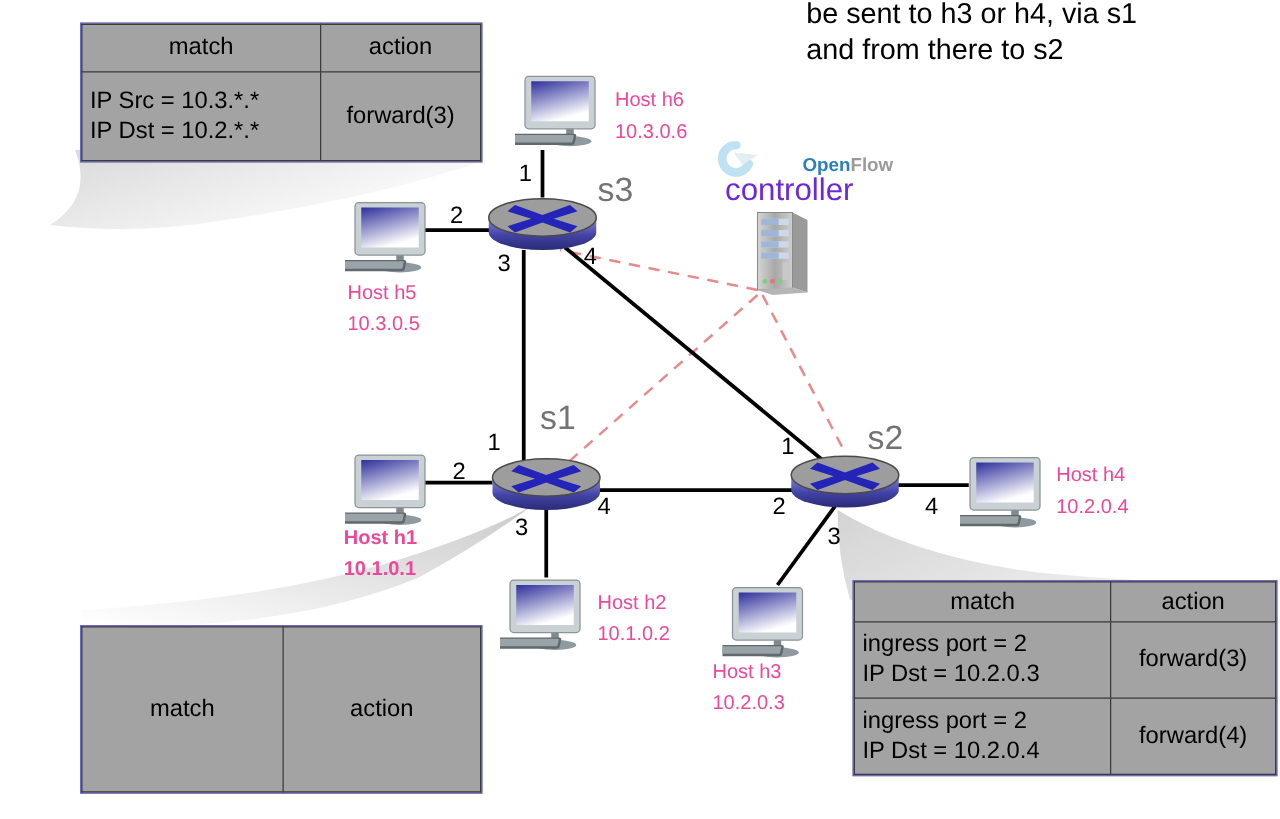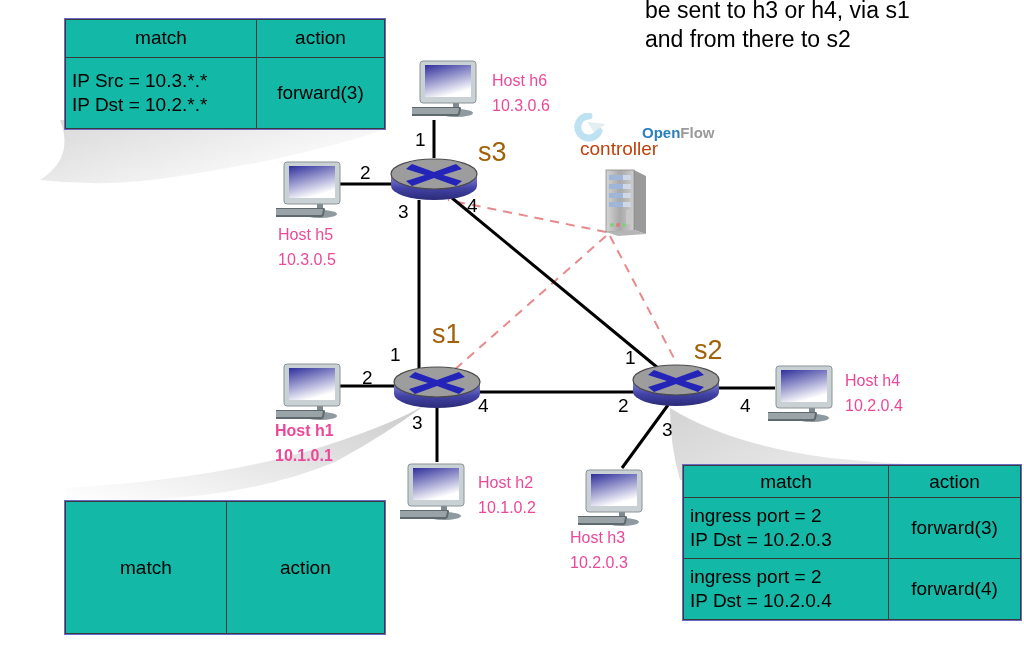--- a/index.html
+++ b/index.html
@@ -10,21 +10,21 @@
     overflow:hidden;
     position:relative;
   }
   #stage{position:absolute;left:0;top:0;width:1024px;height:655px;}
   svg#wires{position:absolute;left:0;top:0;width:1024px;height:655px;}
 
   
   .ftable{
     position:absolute;
     border:1.5px solid #6a6ac8;
-    background:#14b8a6;
+    background:#a3a3a3;
     border-collapse:collapse;
     z-index:6;
   }
   .ftable table{border-collapse:collapse;width:100%;height:100%;}
   .ftable td{
     border:1px solid #3a3a3a;
     color:#000;
     text-align:center;
     padding:1px 6px;
     font-size:19px;
@@ -49,21 +49,21 @@
   }
   .portlbl{
     position:absolute;
     color:#000;
     font-size:19px;
     line-height:19px;
     z-index:7;
   }
   .swname{
     position:absolute;
-    color:#a16207;
+    color:#737373;
     font-size:27px;
     line-height:27px;
     font-weight:400;
     z-index:7;
   }
   .caption{
     position:absolute;
     color:#000;
     font-size:23px;
     line-height:29px;
@@ -75,21 +75,21 @@
   .host{position:absolute;z-index:5;}
 
   
   .switch{position:absolute;z-index:5;}
 
   
   .ctrl{position:absolute;z-index:5;}
   .ofl{position:absolute;z-index:7;white-space:nowrap;}
   .ofl .op{color:#2a7fbe;font-weight:bold;font-size:15px;}
   .ofl .fl{color:#9a9a9a;font-weight:bold;font-size:15px;}
-  .ofl2{position:absolute;z-index:7;color:#c2410c;font-size:19px;white-space:nowrap;}
+  .ofl2{position:absolute;z-index:7;color:#6d28d9;font-size:25px;white-space:nowrap;}
 </style>
 </head>
 <body>
 
 <div id="stage">
 
   <svg class="tail" style="left:0px;top:118px;width:470px;height:80px;" viewBox="0 0 470 80">
     <path d="M60 2 L383 2 L383 12 Q300 40 180 58 Q110 70 40 62 Q75 40 60 2 Z" fill="url(#tg1)" opacity="0.55"></path>
     <defs>
       <linearGradient id="tg1" x1="0" y1="0" x2="1" y2="0.6">

